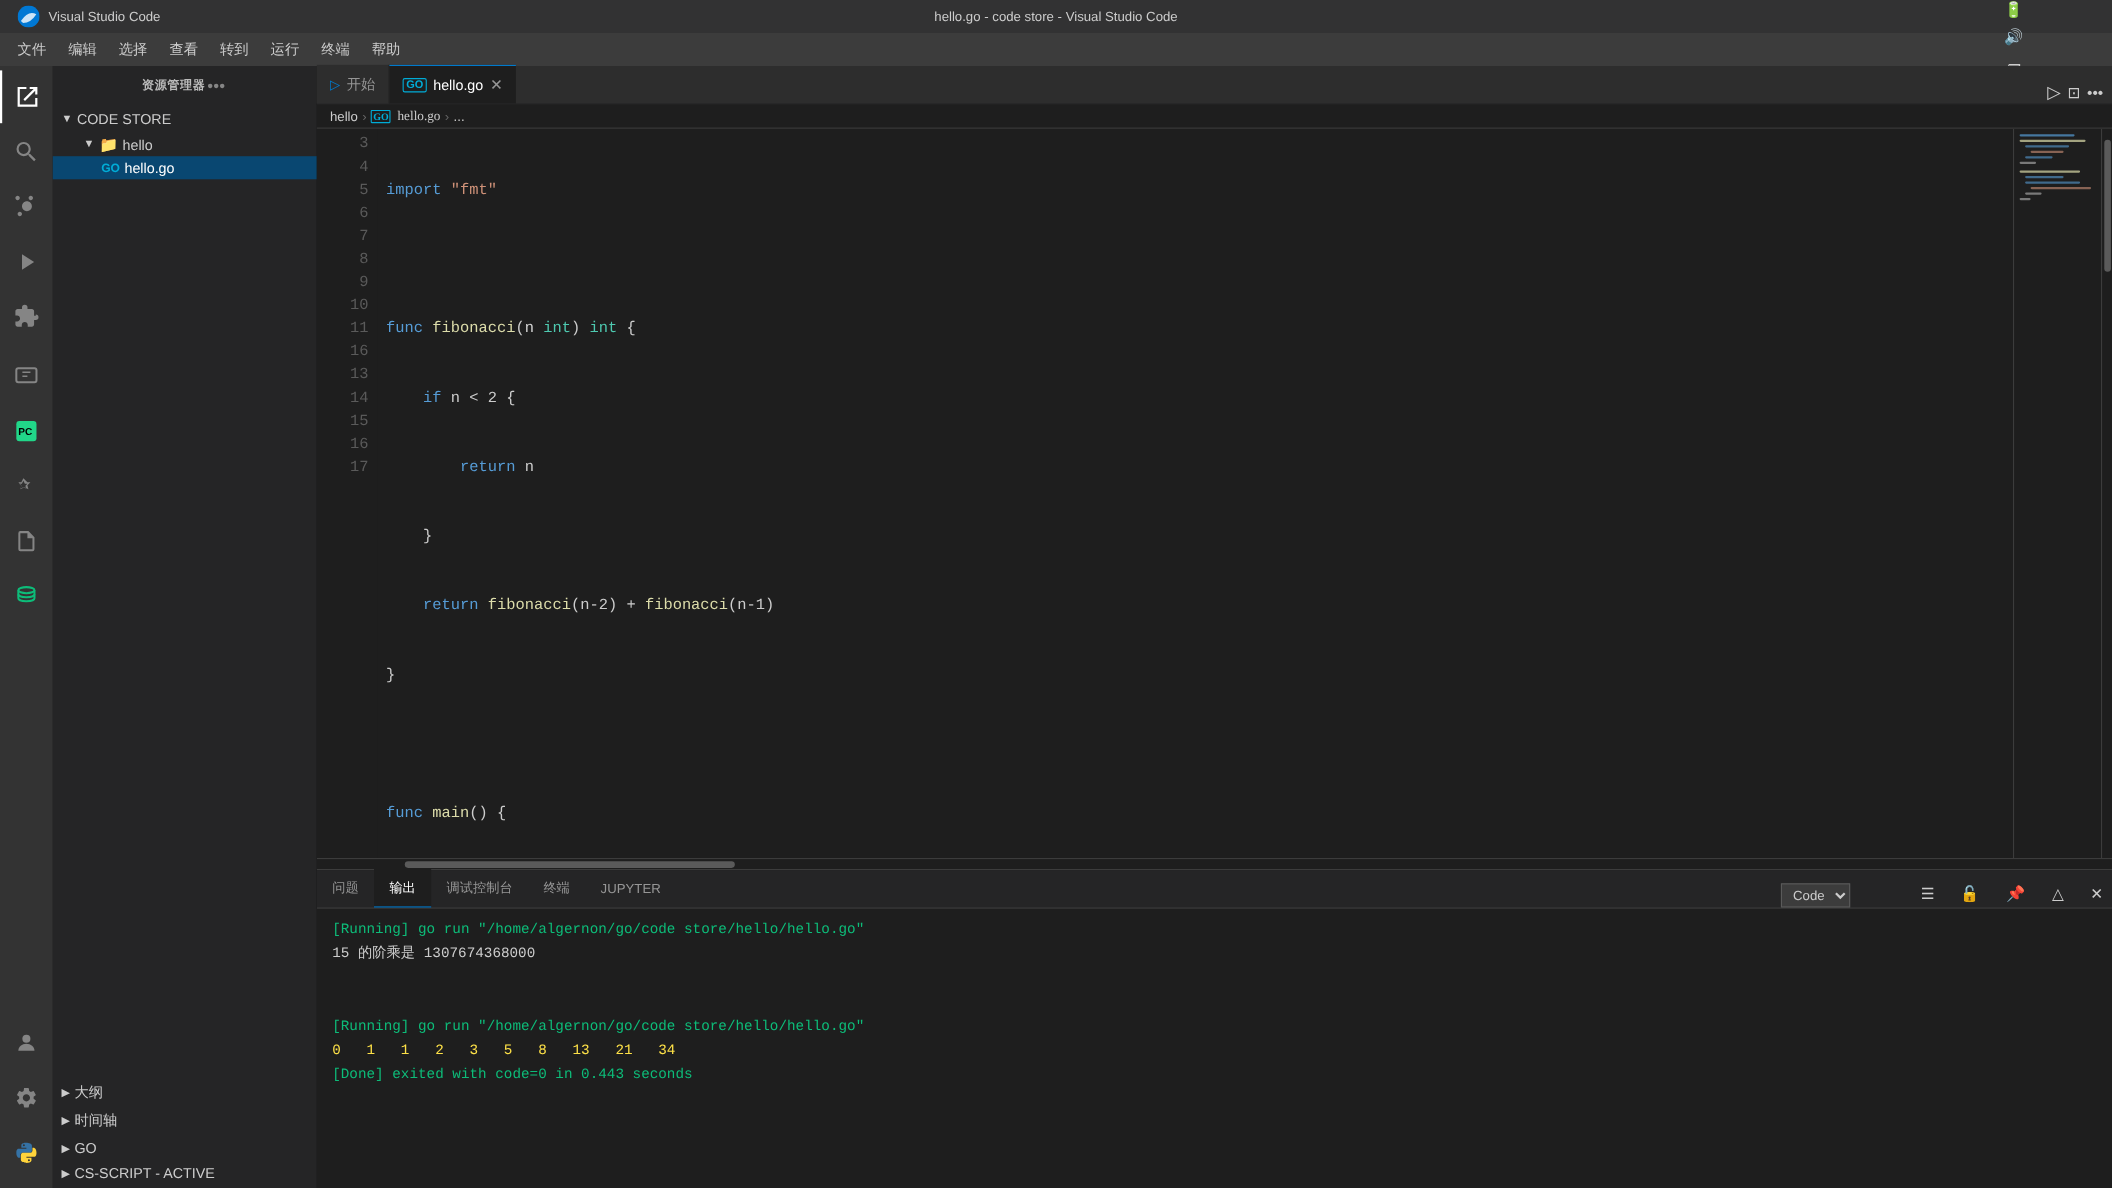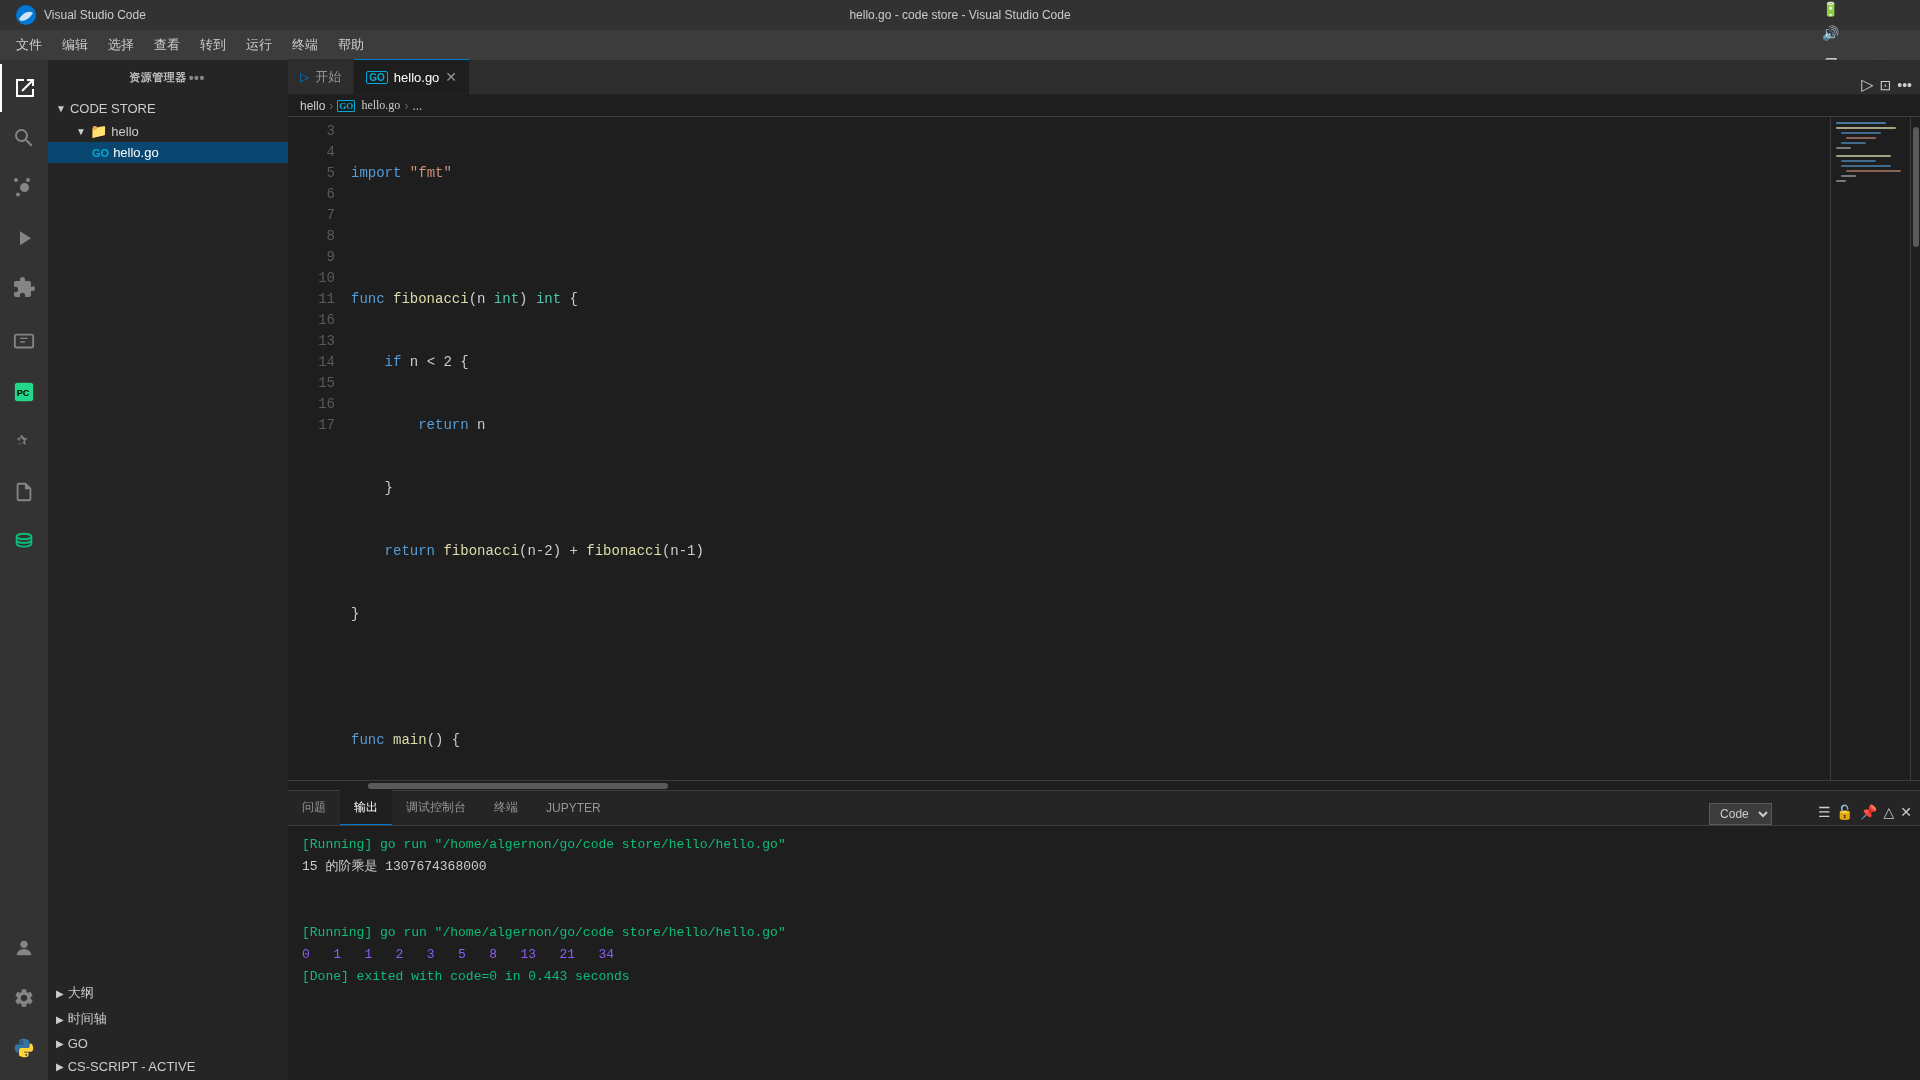--- a/index.html
+++ b/index.html
@@ -313,21 +313,21 @@
       flex: 1;
       padding: 8px 14px;
       font-family: 'Consolas', 'Courier New', monospace;
       font-size: 13px;
       line-height: 22px;
       overflow: hidden;
     }
     .output-running { color: #0dbc79; }
     .output-plain { color: #cccccc; }
     .output-done { color: #0dbc79; }
-    .output-numbers { color: #8b5cf6; }
+    .output-numbers { color: #fde047; }
   </style>
 </head>
 <body>
 
 <div class="titlebar">
   <div class="titlebar-left">
 
     <svg class="titlebar-logo" viewBox="0 0 20 20">
       <circle cx="10" cy="10" r="10" fill="#0078d4"></circle>
       <path d="M3 14 Q10 4 17 8 Q12 16 5 16Z" fill="white" opacity="0.8"></path>
@@ -583,21 +583,21 @@
 
       <div class="panel">
         <div style="position:relative;">
           <div class="panel-tabs">
             <div class="panel-tab">问题</div>
             <div class="panel-tab active">输出</div>
             <div class="panel-tab">调试控制台</div>
             <div class="panel-tab">终端</div>
             <div class="panel-tab">JUPYTER</div>
             <div style="flex:1;"></div>
-            <div style="display:flex; align-items:center; gap:6px; padding-right:8px; padding-top:4px;">
+            <div style="display:flex; align-items:center; gap:24px; padding-right:8px; padding-top:4px;">
               <select class="panel-select">
                 <option>Code</option>
               </select>
               <span style="cursor:pointer; color:#cccccc; font-size:14px;">☰</span>
               <span style="cursor:pointer; color:#cccccc; font-size:14px;">🔓</span>
               <span style="cursor:pointer; color:#cccccc; font-size:14px;">📌</span>
               <span style="cursor:pointer; color:#cccccc; font-size:14px;">△</span>
               <span style="cursor:pointer; color:#cccccc; font-size:14px;">✕</span>
             </div>
           </div>

